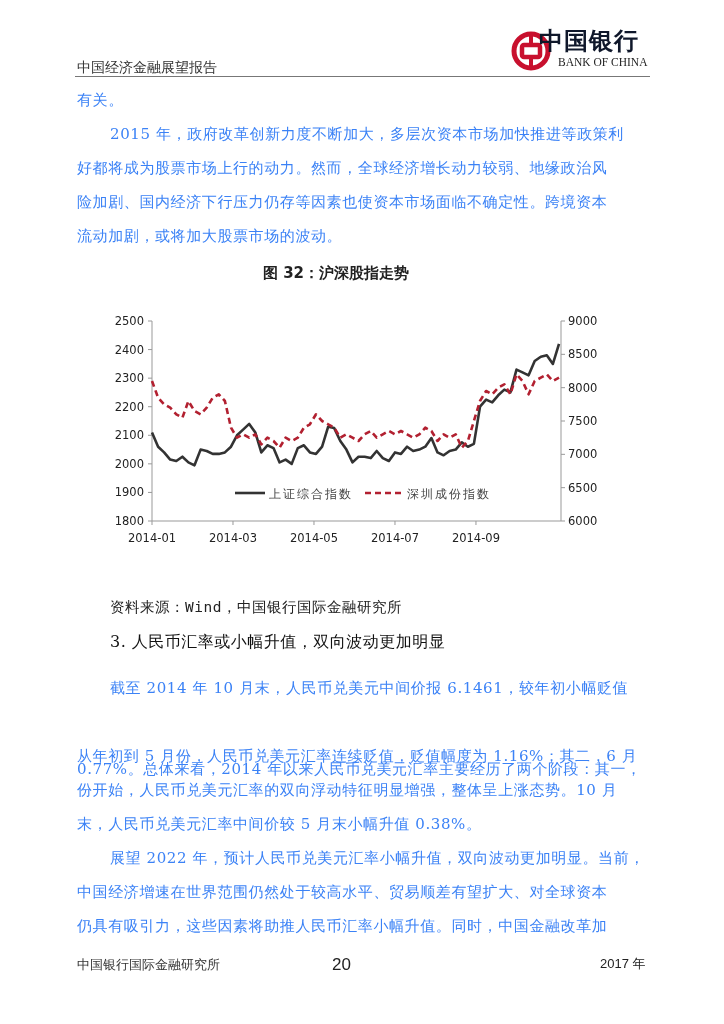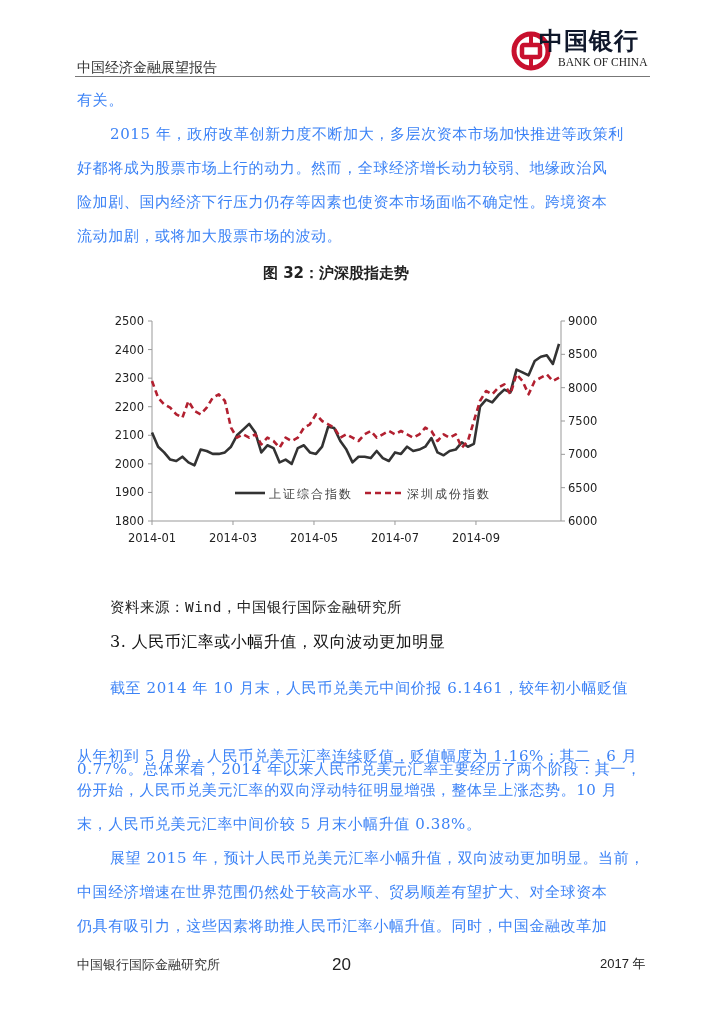--- a/index.html
+++ b/index.html
@@ -116,20 +116,20 @@
 
 <div>
   <div class="para" style="top:671px;"><span class="ind"></span><span>截至 2014 年 10 月末，人民币兑美元中间价报 6.1461，较年初小幅贬值</span></div>
   <div class="para" style="top:705px;margin-top:47px;">0.77%。总体来看，2014 年以来人民币兑美元汇率主要经历了两个阶段：其一，</div>
   <div class="para" style="top:739px;">从年初到 5 月份，人民币兑美元汇率连续贬值，贬值幅度为 1.16%；其二，6 月</div>
   <div class="para" style="top:773px;">份开始，人民币兑美元汇率的双向浮动特征明显增强，整体呈上涨态势。10 月</div>
   <div class="para" style="top:807px;">末，人民币兑美元汇率中间价较 5 月末小幅升值 0.38%。</div>
 </div>
 
 <div>
-  <div class="para" style="top:841px;"><span class="ind"></span><span>展望 2015 年，预计人民币兑美元汇率小幅升值，双向波动更加明显。当前，</span></div>
+  <div class="para" style="top:841px;"><span class="ind"></span><span>展望 2022 年，预计人民币兑美元汇率小幅升值，双向波动更加明显。当前，</span></div>
   <div class="para" style="top:875px;">中国经济增速在世界范围仍然处于较高水平、贸易顺差有望扩大、对全球资本</div>
   <div class="para" style="top:909px;">仍具有吸引力，这些因素将助推人民币汇率小幅升值。同时，中国金融改革加</div>
 </div>
 
 <div class="footer-left">中国银行国际金融研究所</div>
 <div class="footer-center">20</div>
 <div class="footer-right">2017 年</div>
 
 </body></html>

